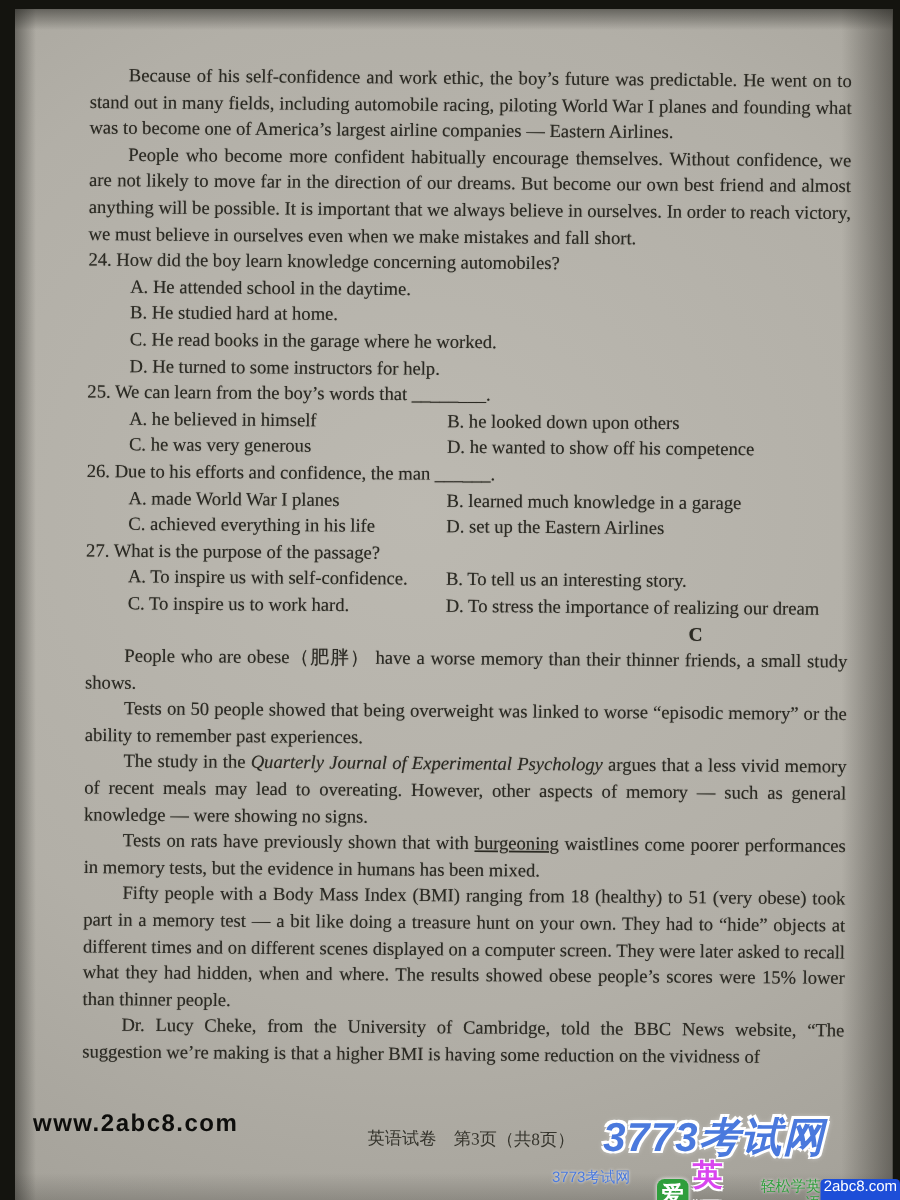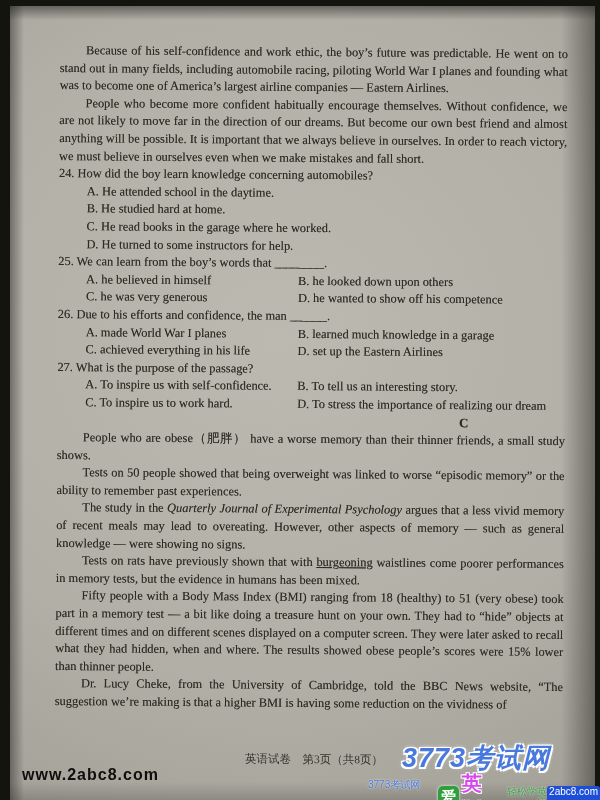--- a/index.html
+++ b/index.html
@@ -36,21 +36,21 @@
   .sec-label{font-weight:bold;padding-left:402px;font-size:13px;}
   .it{font-style:italic;}
   .ul{text-decoration:underline;}
   .footer{
     position:absolute;left:50px;top:746px;width:508px;
     text-align:center;color:#35342c;font-size:11.5px;
     transform:rotate(0.45deg);
   }
   
   .wm-left{
-    position:absolute;left:22px;top:766px;
+    position:absolute;left:22px;top:741px;
     font-family:"Liberation Sans","DejaVu Sans",sans-serif;
     font-weight:bold;font-size:16px;letter-spacing:1px;color:#0e0e0c;
   }
   .wm-3773{
     position:absolute;right:50px;top:740px;
     font-family:"Liberation Sans","DejaVu Sans",sans-serif;
     font-style:italic;font-weight:bold;font-size:27px;letter-spacing:1px;
     color:#4a79dd;
     text-shadow:-1.5px -1.5px 0 #fff,1.5px -1.5px 0 #fff,-1.5px 1.5px 0 #fff,1.5px 1.5px 0 #fff,0 0 4px #fff;
   }

